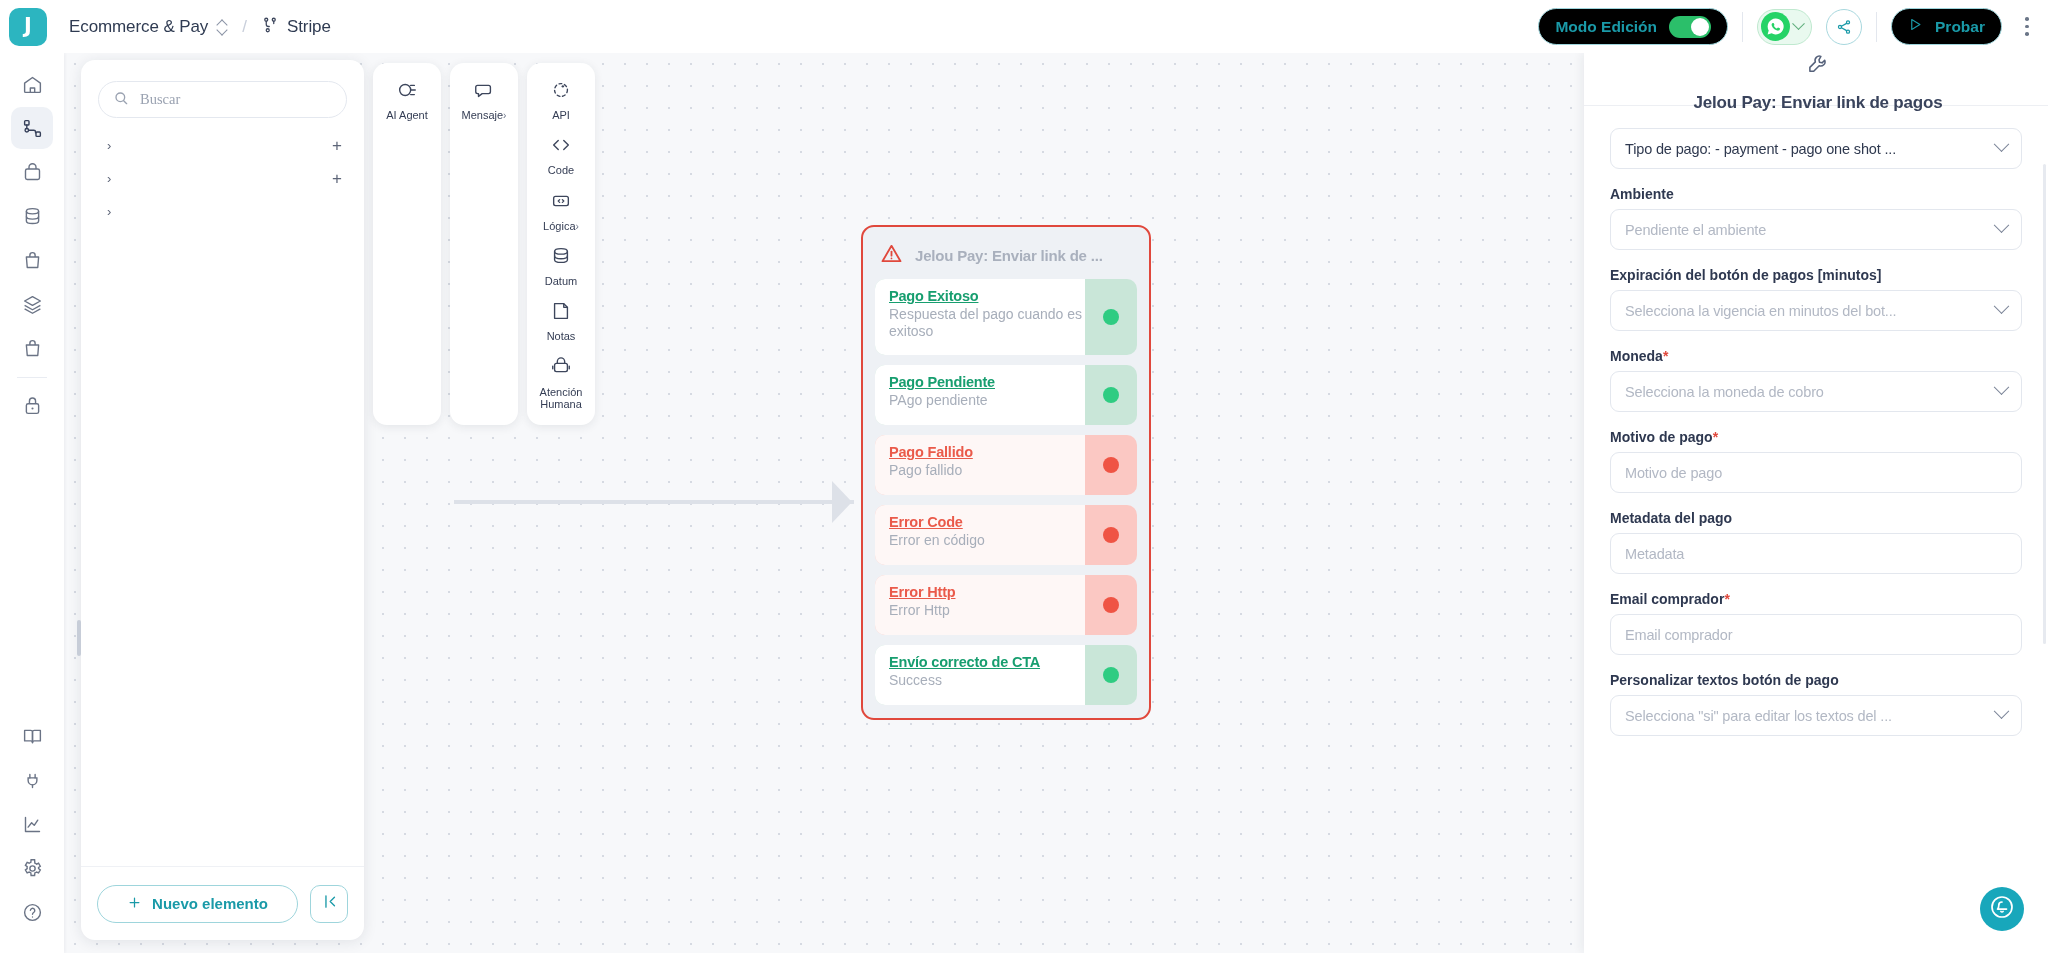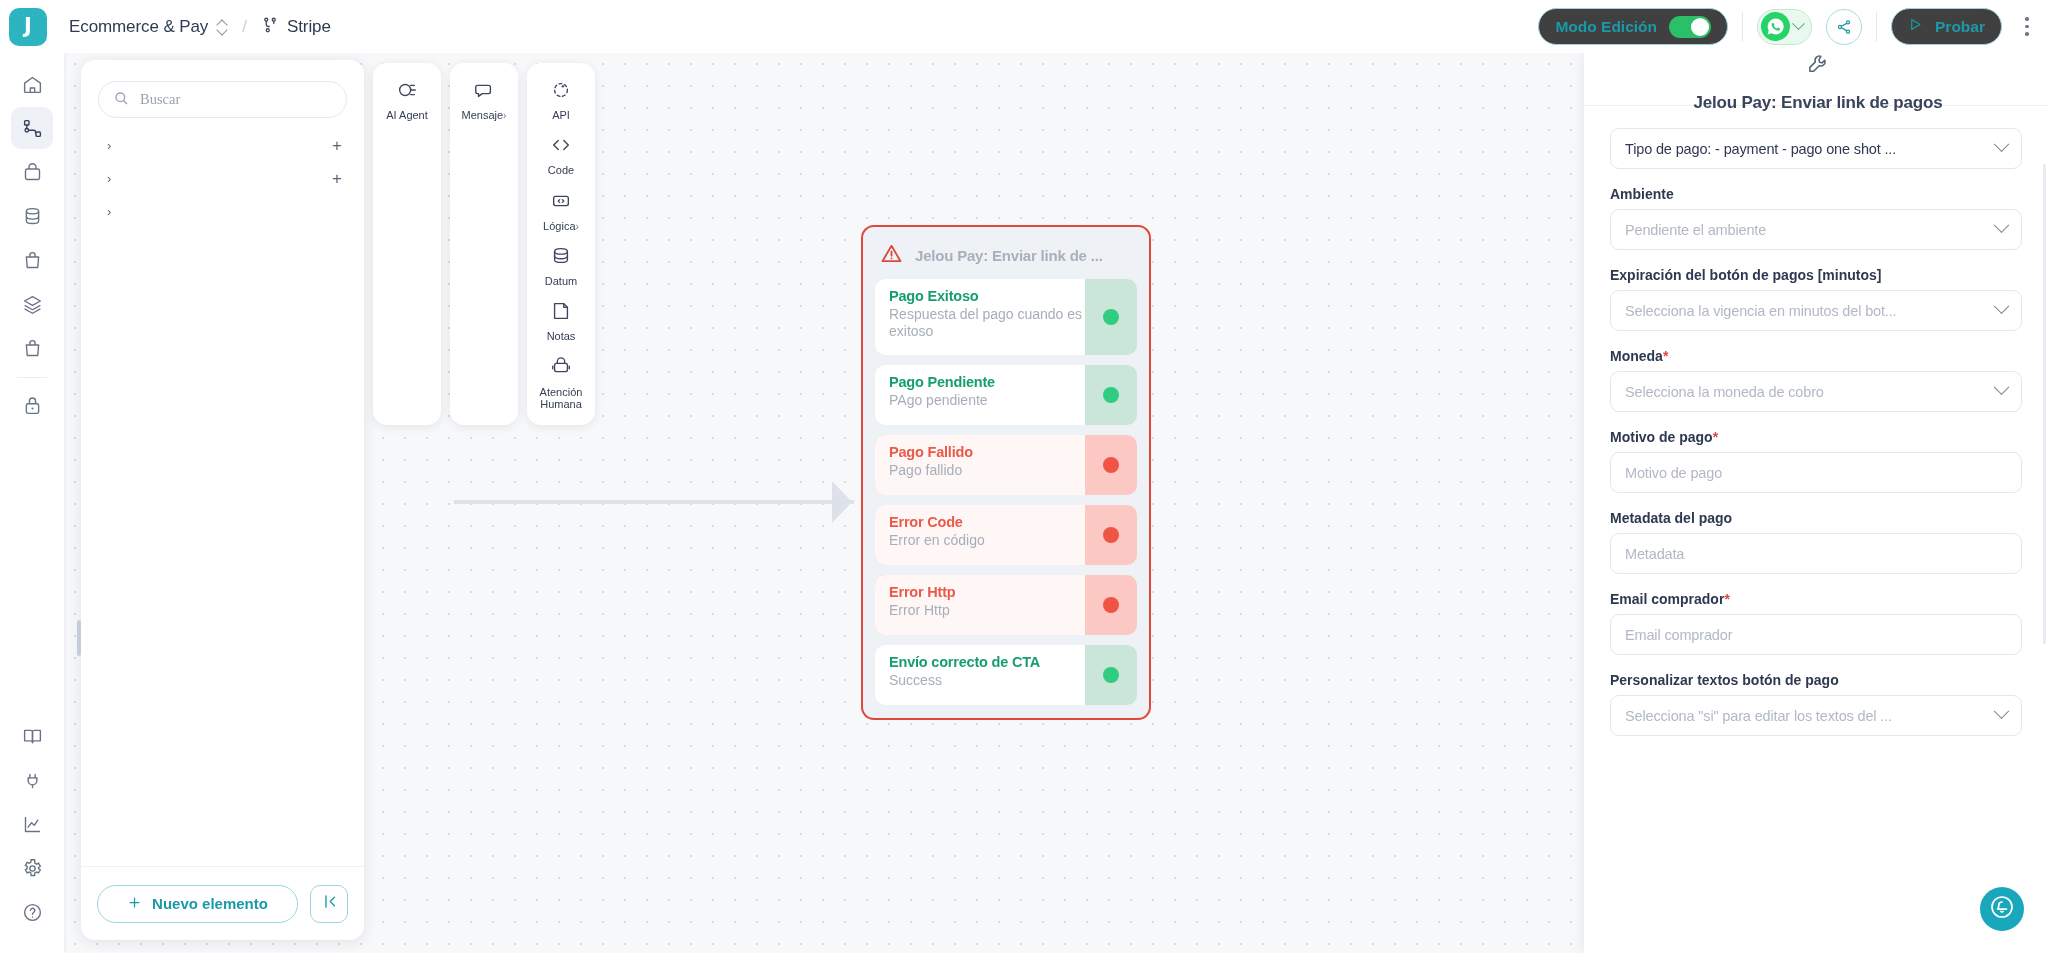--- a/index.html
+++ b/index.html
@@ -33,21 +33,21 @@
   .updown:before { top: 2px; transform: rotate(45deg); }
   .updown:after  { top: 7px; transform: rotate(225deg); }
 
   .topbar-right {
     position: absolute; right: 10px; top: 0; height: 53px;
     display: flex; align-items: center; gap: 14px;
   }
   .btn-pill {
     height: 37px; border: 1.4px solid #9ed5dc; border-radius: 22px;
     display: flex; align-items: center; gap: 12px; padding: 0 16px;
-    background: #404040; color: #1a9aa8; font-size: 15.5px; font-weight: 700;
+    background: #000000; color: #1a9aa8; font-size: 15.5px; font-weight: 700;
   }
   .toggle {
     width: 42px; height: 22px; border-radius: 14px; background: #2bbf6a;
     position: relative; flex: none;
   }
   .toggle i {
     position: absolute; right: 2px; top: 2px; width: 18px; height: 18px;
     border-radius: 50%; background: #fff;
   }
   .vdiv { width: 1px; height: 30px; background: #e3e7ee; }
@@ -161,21 +161,21 @@
   .nc-title { font-size: 15px; color: #a9b0bd; font-weight: 600; letter-spacing: -.2px; }
   .nc-list { display: flex; flex-direction: column; gap: 10px; margin-top: 6px; }
   .subnode {
     position: relative; height: 60px; border-radius: 10px; overflow: hidden;
     display: flex;
   }
   .subnode.s3 { height: 76px; }
   .sn-body {
     flex: 1; padding: 9px 0 0 14px; display: flex; flex-direction: column; gap: 2px;
   }
-  .sn-title { font-size: 14.5px; font-weight: 700; letter-spacing: -.2px; }
+  .sn-title { font-size: 14.5px; font-weight: 700; letter-spacing: -.2px; text-decoration: underline; }
   .sn-sub { font-size: 14px; color: #a7aeba; line-height: 1.2; }
   .sn-right { width: 52px; display: flex; align-items: center; justify-content: center; }
   .dot { width: 16px; height: 16px; border-radius: 50%; }
   .ok  .sn-body { background: #fff; }
   .ok  { background: #c9e6d8; }
   .ok  .sn-title { color: #179e6f; }
   .ok  .dot { background: #2fcc82; }
   .bad .sn-body { background: #fef7f6; }
   .bad { background: #fbc8c3; }
   .bad .sn-title { color: #ea5a4a; }

